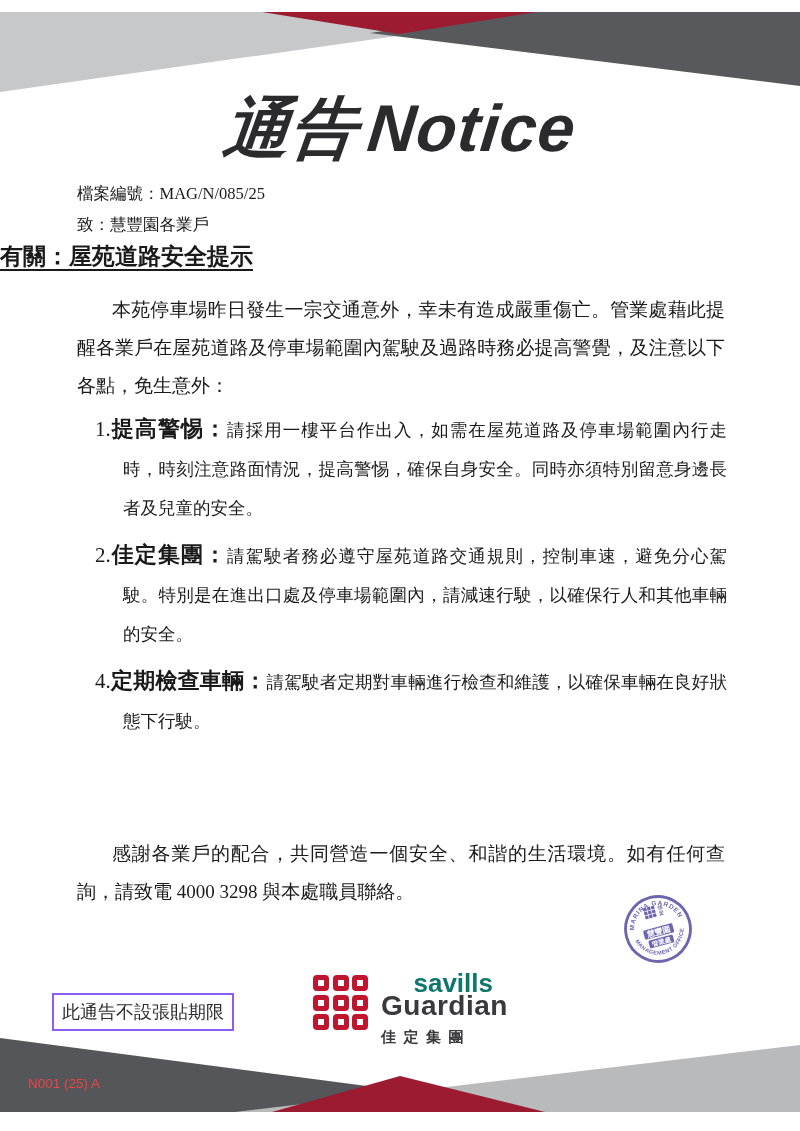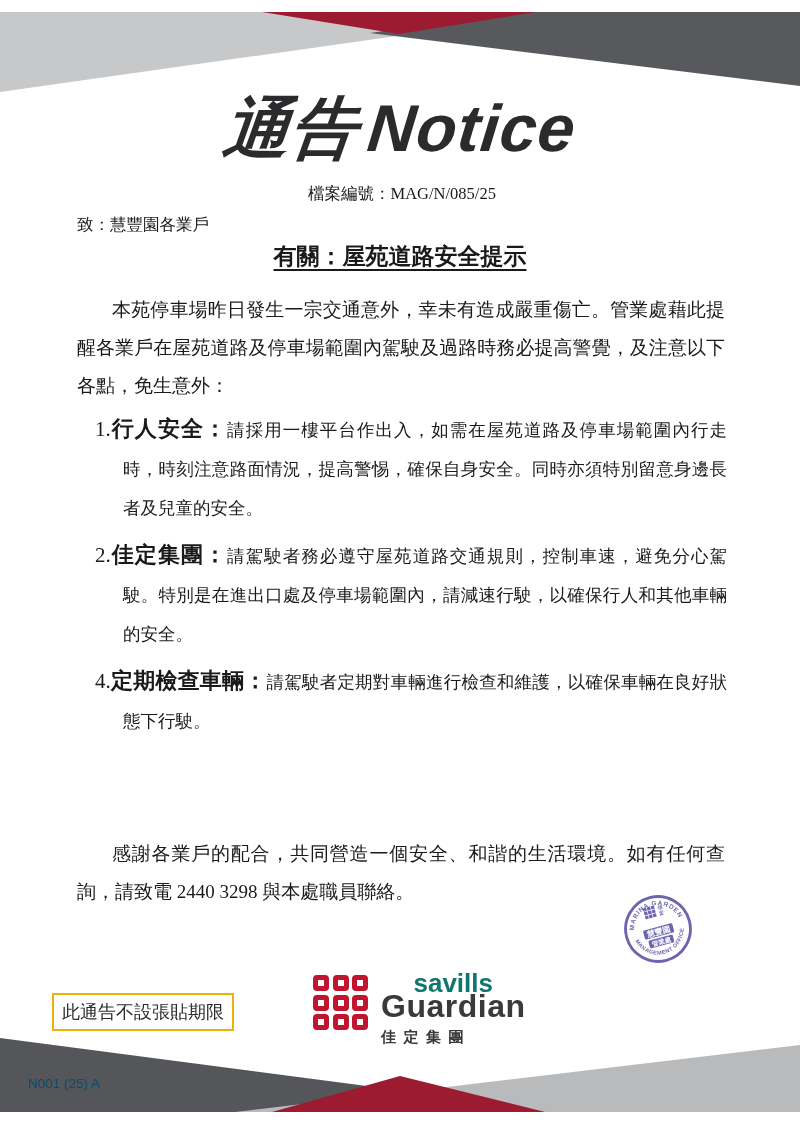--- a/index.html
+++ b/index.html
@@ -11,62 +11,62 @@
   .banner.top{top:0;height:95px;}
   .banner.bottom{top:1036px;height:95px;}
 
   .doc-title{position:absolute;top:84px;left:0;width:800px;text-align:center;
              font-family:"Liberation Sans","DejaVu Sans",sans-serif;
              font-weight:bold;font-style:italic;font-size:66px;letter-spacing:1px;
              color:#2b2b2d;transform:skewX(-6deg);white-space:nowrap;}
   .doc-title .en{margin-left:10px;}
 
   .meta{position:absolute;left:77px;width:650px;font-size:16.5px;}
-  .meta.file{top:183px;text-align:center;}
+  .meta.file{top:183px;}
   .meta.to{top:214px;}
 
-  .subject{position:absolute;top:241px;left:0;width:800px;text-align:center;
+  .subject{position:absolute;top:241px;left:0;width:800px;
            font-size:23px;font-weight:bold;}
   .subject span{text-decoration:underline;text-decoration-thickness:2px;text-underline-offset:5px;}
 
   .body-text{position:absolute;left:77px;width:648px;font-size:19px;line-height:38px;
              text-align:justify;}
   .intro{top:291px;text-indent:35px;}
   .closing{top:835px;text-indent:35px;}
 
   .points{position:absolute;top:409px;left:95px;width:632px;}
   .point{font-size:17.5px;line-height:39px;text-align:justify;
          padding-left:28px;text-indent:-28px;margin-bottom:7px;}
   .pt-num{font-size:21px;}
   .pt-head{font-size:22px;font-weight:bold;}
 
   
   .stamp{position:absolute;left:622px;top:893px;width:72px;height:72px;opacity:.88;}
 
   
   .post-box{position:absolute;left:52px;top:993px;width:178px;height:34px;
-            border:2px solid #eab308;text-align:center;line-height:34px;font-size:18px;color:#2c2c2e;}
+            border:2px solid #8b5cf6;text-align:center;line-height:34px;font-size:18px;color:#2c2c2e;}
 
   .logo{position:absolute;left:313px;top:973px;width:190px;height:66px;
         font-family:"Liberation Sans","DejaVu Sans",sans-serif;}
   .logo-grid{position:absolute;left:0;top:2px;width:56px;height:60px;
              display:grid;grid-template-columns:repeat(3,16px);grid-template-rows:repeat(3,16px);gap:3.5px;}
   .logo-grid .cell{width:16px;height:16px;box-sizing:border-box;border:5px solid #c0152f;border-radius:4px;background:#ffffff;}
   .logo-text{position:absolute;left:68px;top:0;width:112px;}
   .logo-savills{text-align:right;font-size:26px;font-weight:600;color:#0f766e;line-height:20px;}
-  .logo-guardian{font-size:32px;font-weight:bold;color:#3a3a3c;line-height:26px;letter-spacing:.5px;}
+  .logo-guardian{font-size:28px;font-weight:bold;color:#3a3a3c;line-height:26px;letter-spacing:.5px;}
   .logo-group{font-size:15px;font-weight:bold;color:#3a3a3c;letter-spacing:7.5px;line-height:20px;margin-top:8px;white-space:nowrap;}
 
   .sign-block{position:absolute;left:538px;top:971px;width:224px;text-align:center;}
   .sign-name{font-size:19px;white-space:nowrap;}
   .sign-date{font-size:18px;margin-top:13px;white-space:nowrap;}
 
   .footer-code{position:absolute;left:28px;top:1076px;
                font-family:"Liberation Sans","DejaVu Sans",sans-serif;
-               font-size:13.5px;color:#0c4a6e;}
+               font-size:13.5px;color:#ef4444;}
   .footer-company{position:absolute;right:30px;top:1057px;width:340px;text-align:right;
                   font-family:"Liberation Sans","DejaVu Sans",sans-serif;
                   font-size:11.5px;font-weight:600;line-height:15px;color:#3b3b3d;}
 </style>
 </head>
 <body>
 
 <div class="page">
 
   <svg class="banner top" viewBox="0 0 800 95" preserveAspectRatio="none">
@@ -83,31 +83,31 @@
   <div class="meta to">致：慧豐園各業戶</div>
 
   <div class="subject">
     <span>有關：屋苑道路安全提示</span>
   </div>
 
   <div class="body-text intro">本苑停車場昨日發生一宗交通意外，幸未有造成嚴重傷亡。管業處藉此提醒各業戶在屋苑道路及停車場範圍內駕駛及過路時務必提高警覺，及注意以下各點，免生意外：</div>
 
   <div class="points">
     <div class="point">
-      <span class="pt-num">1.</span><span class="pt-head">行人安全：</span><span class="pt-text">請採用一樓平台作出入，如需在屋苑道路及停車場範圍內行走時，時刻注意路面情況，提高警惕，確保自身安全。同時亦須特別留意身邊長者及兒童的安全。</span>
+      <span class="pt-num">1.</span><span class="pt-head">提高警惕：</span><span class="pt-text">請採用一樓平台作出入，如需在屋苑道路及停車場範圍內行走時，時刻注意路面情況，提高警惕，確保自身安全。同時亦須特別留意身邊長者及兒童的安全。</span>
     </div>
     <div class="point">
       <span class="pt-num">2.</span><span class="pt-head">佳定集團：</span><span class="pt-text">請駕駛者務必遵守屋苑道路交通規則，控制車速，避免分心駕駛。特別是在進出口處及停車場範圍內，請減速行駛，以確保行人和其他車輛的安全。</span>
     </div>
     <div class="point">
       <span class="pt-num">4.</span><span class="pt-head">定期檢查車輛：</span><span class="pt-text">請駕駛者定期對車輛進行檢查和維護，以確保車輛在良好狀態下行駛。</span>
     </div>
   </div>
 
-  <div class="body-text closing">感謝各業戶的配合，共同營造一個安全、和諧的生活環境。如有任何查詢，請致電 2440 3298 與本處職員聯絡。</div>
+  <div class="body-text closing">感謝各業戶的配合，共同營造一個安全、和諧的生活環境。如有任何查詢，請致電 4000 3298 與本處職員聯絡。</div>
 
   <svg class="stamp" viewBox="0 0 100 100">
     <g transform="rotate(-15 50 50)" fill="#5a52a4" stroke="none">
       <circle cx="50" cy="50" r="45" fill="none" stroke="#5a52a4" stroke-width="4"></circle>
       <defs>
         <path id="arcTop" d="M 17 50 A 33 33 0 0 1 83 50"></path>
         <path id="arcBot" d="M 14.5 50 A 35.5 35.5 0 0 0 85.5 50"></path>
       </defs>
       <text font-family="Liberation Sans, DejaVu Sans, sans-serif" font-size="9" font-weight="bold" letter-spacing="1">
         <textPath href="#arcTop" startOffset="50%" text-anchor="middle">MARINA GARDEN</textPath>

